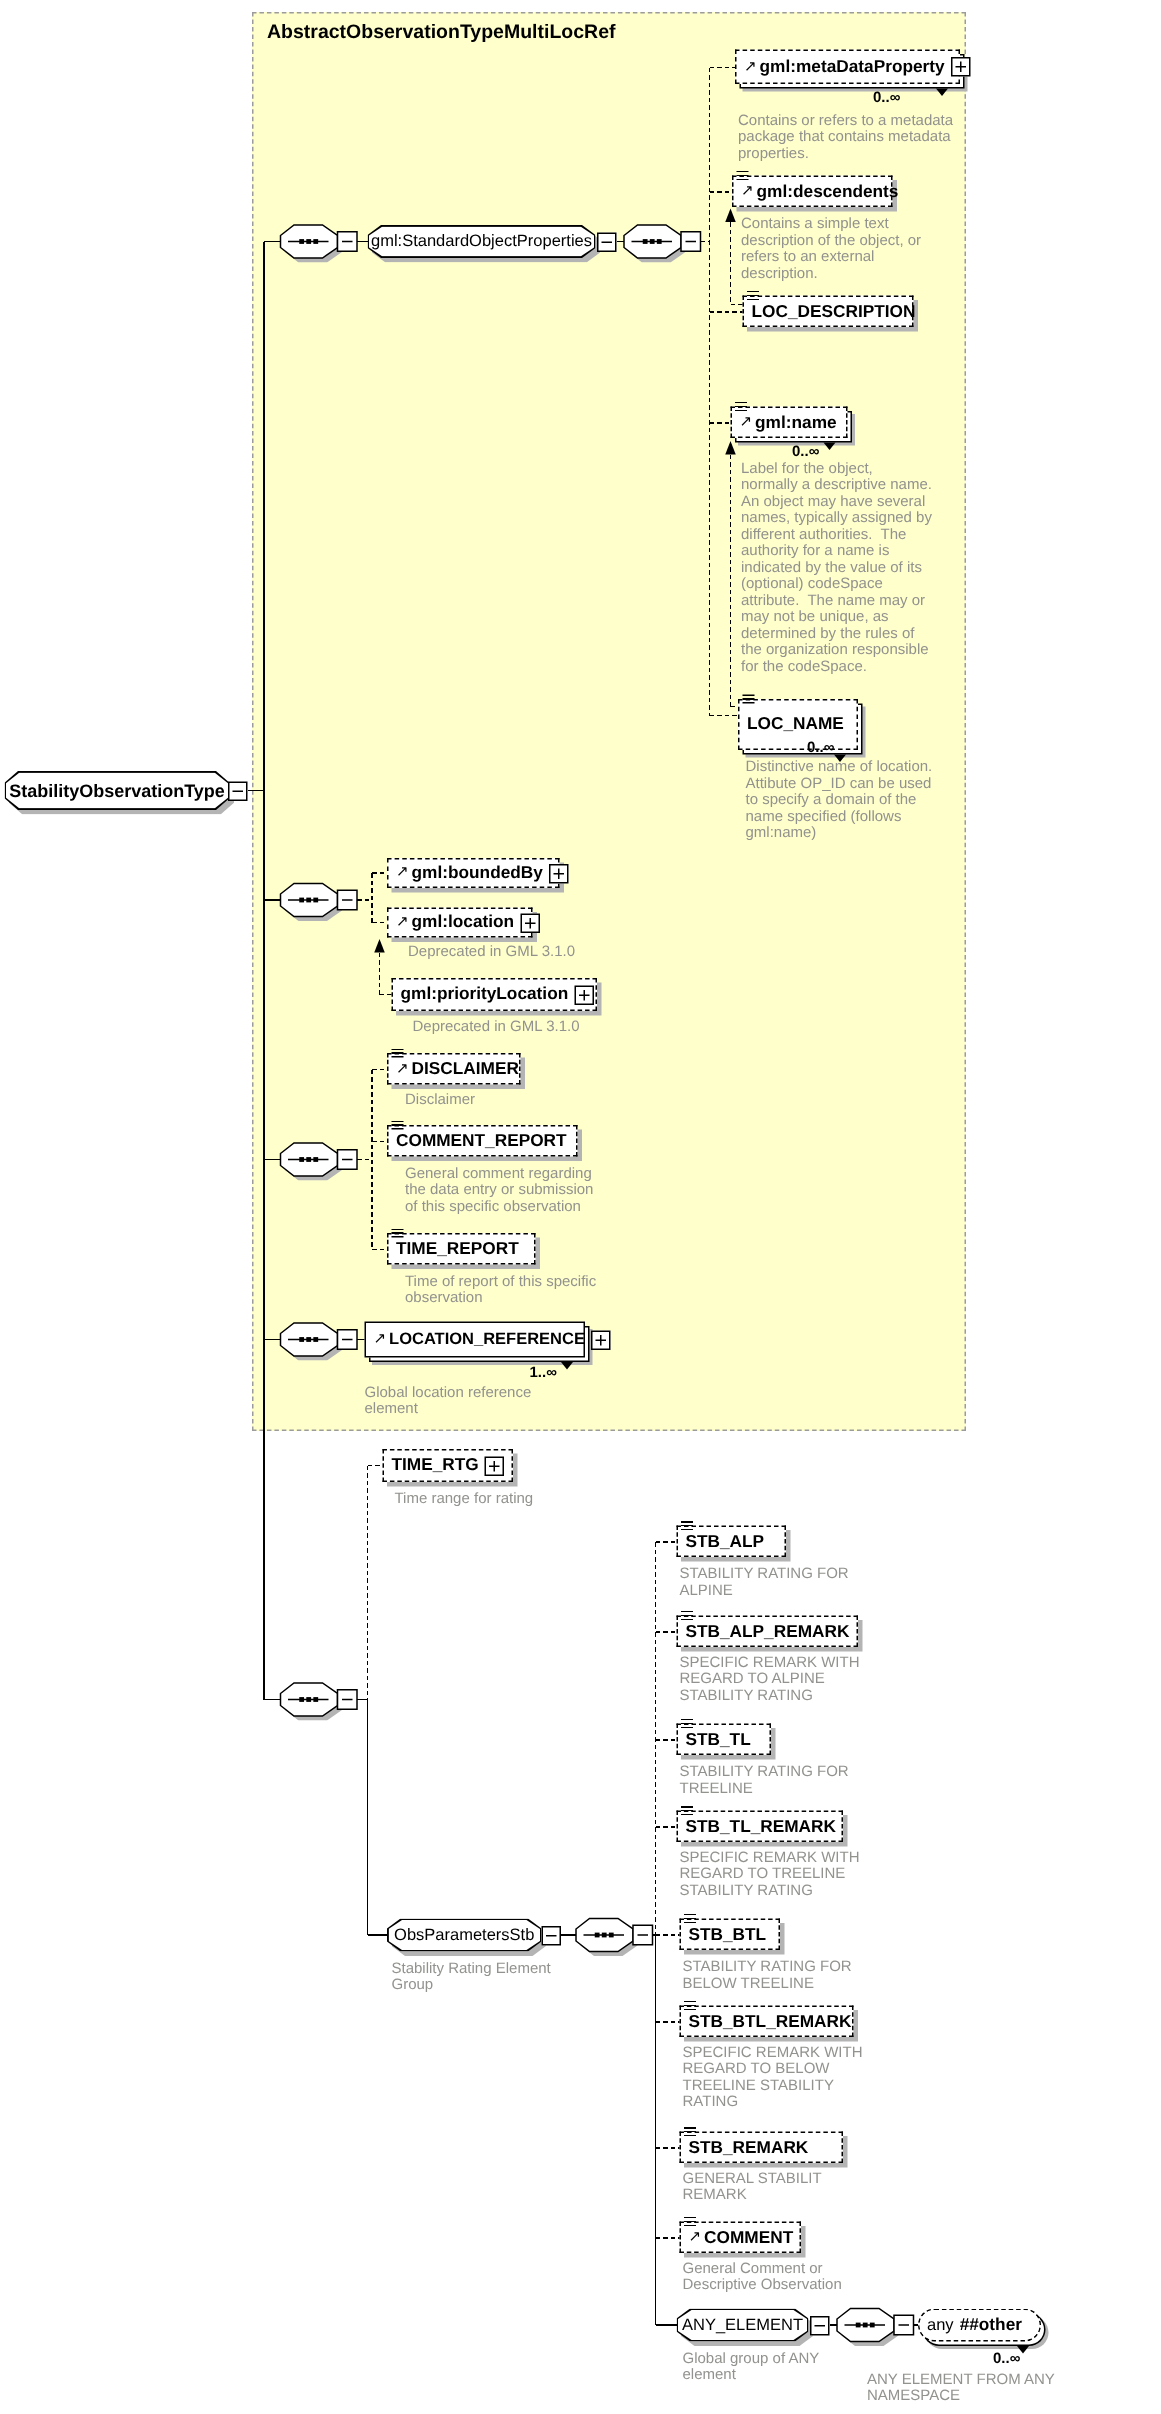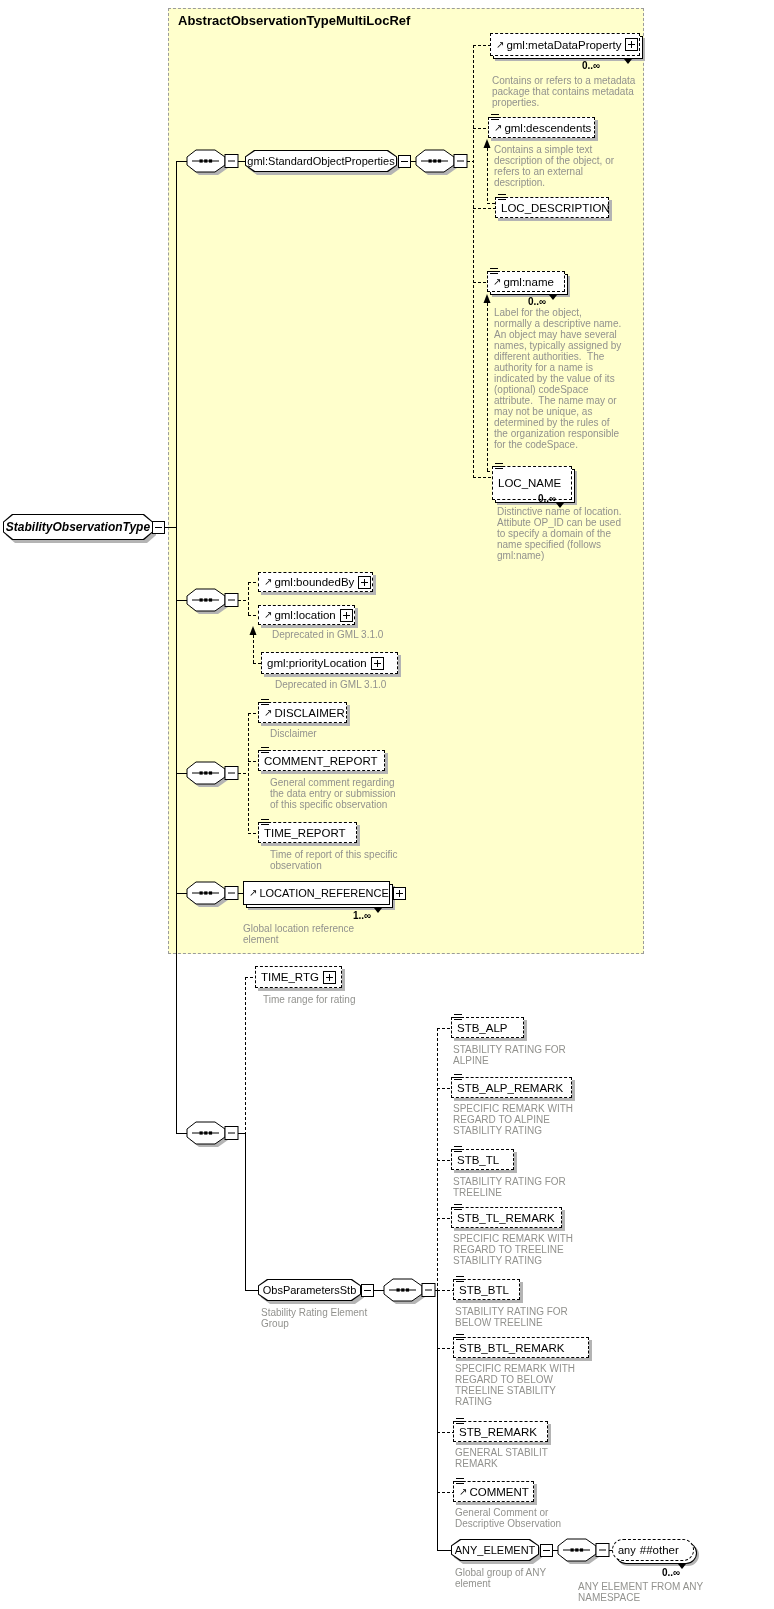--- a/index.html
+++ b/index.html
@@ -6,21 +6,21 @@
   .canvas{position:relative;width:774px;height:1609px;background:#fff;
     font-family:"Liberation Sans",sans-serif;overflow:hidden;}
   .region{position:absolute;left:168px;top:8px;width:476px;height:946px;
     background:#ffffcc;border:1px dashed #9b9b9b;box-sizing:border-box;z-index:0;}
   .region-title{position:absolute;left:178px;top:13px;font-size:13px;font-weight:bold;color:#000;z-index:2;}
   svg.wires{position:absolute;left:0;top:0;z-index:1;}
   
   .el{position:absolute;z-index:2;display:flex;align-items:center;box-sizing:border-box;
     background:#fff;border:1px solid #000;box-shadow:3px 3px 0 0 #b4b4b4;padding:0 5px;height:22px;}
   .el.dashed{border-style:dashed;}
-  .el .lbl{font-weight:normal;font-size:11.5px;white-space:nowrap;color:#000;}
+  .el .lbl{font-weight:bold;font-size:11.5px;white-space:nowrap;color:#000;}
   .el .pre{font-size:11px;white-space:nowrap;color:#000;margin-right:4px;}
   .el.multi{box-shadow:3px 3px 0 -1px #fff,3px 3px 0 0 #000,5px 5px 0 0 #b4b4b4;}
   .el.multi::after{content:"";position:absolute;right:7px;bottom:-9px;width:0;height:0;
     border-left:4px solid transparent;border-right:4px solid transparent;border-top:5px solid #000;}
   .stadium{border-radius:11px;}
   .sub{font-size:10px;line-height:1;margin-right:2px;flex:none;color:#000;}
   .corner{position:absolute;top:-4px;left:2px;width:8px;height:6px;z-index:3;
     background:repeating-linear-gradient(to bottom,#000 0 1px,transparent 1px 2.6px);}
   
   .pm{flex:none;width:13px;height:13px;box-sizing:border-box;border:1px solid #000;background-color:#fff;
@@ -30,21 +30,21 @@
   .pm.inbox{margin-left:4px;}
   .pm.abs{position:absolute;z-index:3;}
   
   .group{position:absolute;z-index:2;
     --cp:polygon(9px 0,calc(100% - 9px) 0,100% 30%,100% 70%,calc(100% - 9px) 100%,9px 100%,0 70%,0 30%);}
   .group .sh{position:absolute;inset:0;transform:translate(3px,3px);background:#b4b4b4;clip-path:var(--cp);}
   .group .bd{position:absolute;inset:0;background:#000;clip-path:var(--cp);}
   .group .in{position:absolute;inset:1px;background:#fff;clip-path:var(--cp);}
   .group .lbl{position:absolute;inset:0;display:flex;align-items:center;justify-content:center;
     font-size:11px;color:#000;white-space:nowrap;}
-  .group.boldlbl .lbl{font-weight:bold;font-size:12px;font-style:italic;}
+  .group.boldlbl .lbl{font-weight:bold;font-size:12px;}
   .seq{position:absolute;z-index:2;}
   .desc{position:absolute;z-index:2;font-size:10px;line-height:11px;color:#92928e;white-space:pre-wrap;}
   .card{position:absolute;z-index:2;font-size:10px;font-weight:bold;color:#000;}
 </style>
 </head>
 <body>
 
 <div class="canvas">
 
   <div class="region"></div>
@@ -363,30 +363,30 @@
 REGARD TO TREELINE
 STABILITY RATING</div>
 
   <div class="el dashed" style="left:453px;top:1279px;width:67px;height:21px">
     <span class="corner"></span>
     <span class="lbl">STB_BTL</span>
   </div>
   <div class="desc" style="left:455px;top:1306px;width:160px">STABILITY RATING FOR
 BELOW TREELINE</div>
 
-  <div class="el dashed" style="left:453px;top:1337px;width:136px;height:21px">
+  <div class="el dashed" style="left:453px;top:1337px;width:116px;height:21px">
     <span class="corner"></span>
     <span class="lbl">STB_BTL_REMARK</span>
   </div>
   <div class="desc" style="left:455px;top:1363px;width:160px">SPECIFIC REMARK WITH
 REGARD TO BELOW
 TREELINE STABILITY
 RATING</div>
 
-  <div class="el dashed" style="left:453px;top:1421px;width:95px;height:21px">
+  <div class="el dashed" style="left:453px;top:1421px;width:109px;height:21px">
     <span class="corner"></span>
     <span class="lbl">STB_REMARK</span>
   </div>
   <div class="desc" style="left:455px;top:1447px;width:160px">GENERAL STABILIT
 REMARK</div>
 
   <div class="el dashed" style="left:453px;top:1481px;width:81px;height:21px">
     <span class="corner"></span>
     <span class="sub">↗</span>
     <span class="lbl">COMMENT</span>

